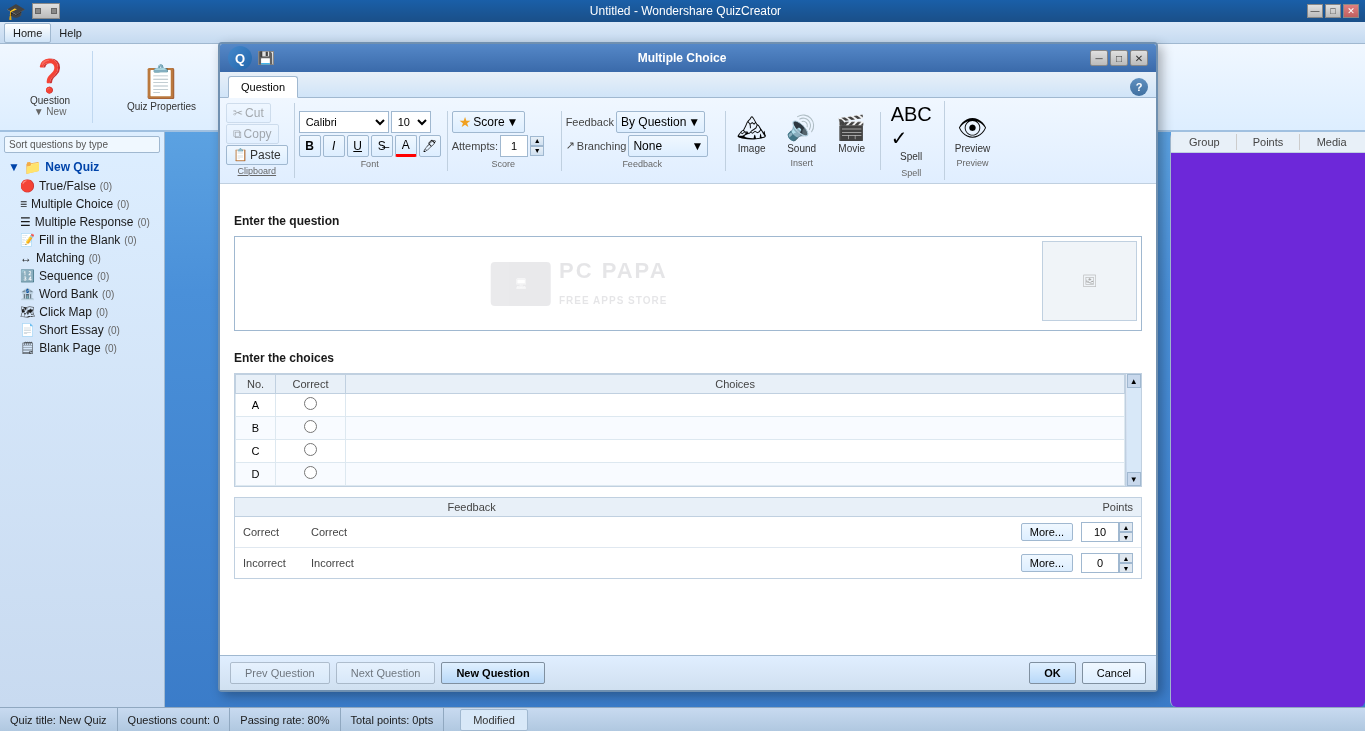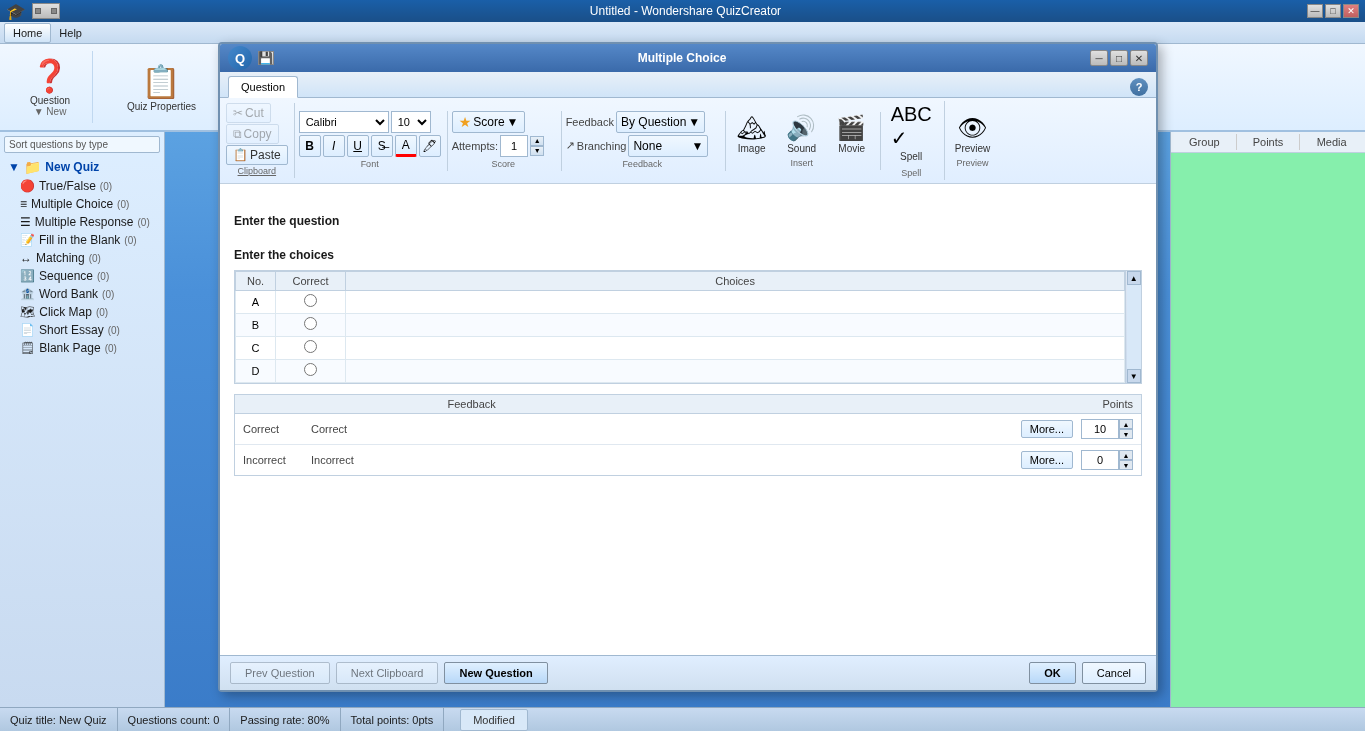--- a/index.html
+++ b/index.html
@@ -181,21 +181,21 @@
       <span style="color:#666;font-size:10px;">(0)</span>
     </div>
     <div class="tree-item">
       <span style="font-size:12px;">🗒</span>
       <span>Blank Page</span>
       <span style="color:#666;font-size:10px;">(0)</span>
     </div>
   </div>
 </div>
 
-<div style="position:absolute;top:132px;right:0;width:195px;bottom:24px;background:#86efac;border-left:1px solid #a0b8d0;">
+<div style="position:absolute;top:132px;right:0;width:195px;bottom:24px;background:#6d28d9;border-left:1px solid #a0b8d0;border-radius:6px;">
   <div style="display:flex;background:#e8f0f8;padding:2px;border-bottom:1px solid #c0d0e0;">
     <div style="flex:1;text-align:center;font-size:11px;color:#444;padding:2px;border-right:1px solid #ccc;">Group</div>
     <div style="flex:1;text-align:center;font-size:11px;color:#444;padding:2px;border-right:1px solid #ccc;">Points</div>
     <div style="flex:1;text-align:center;font-size:11px;color:#444;padding:2px;">Media</div>
   </div>
 </div>
 
 <div class="dialog-overlay">
   <div class="dialog">
 
@@ -330,20 +330,34 @@
           <div class="icon-img">👁</div>
           <div class="icon-label">Preview</div>
         </div>
         <div style="font-size:9px;color:#666;text-align:center;">Preview</div>
       </div>
     </div>
 
     <div class="dialog-content">
 
       <div class="section-title">Enter the question</div>
+      <div style="border:1px solid #a0b8d0;min-height:95px;background:white;margin-bottom:10px;position:relative;display:flex;">
+
+        <div style="position:absolute;top:50%;left:38%;transform:translate(-50%,-50%);opacity:0.12;pointer-events:none;">
+          <div style="display:flex;align-items:center;gap:8px;">
+            <div style="width:60px;height:44px;background:#556;border-radius:4px;display:flex;align-items:center;justify-content:center;color:white;font-size:10px;">🖥</div>
+            <div style="font-size:22px;font-weight:bold;color:#334;letter-spacing:2px;">PC PAPA<br><span style="font-size:10px;letter-spacing:1px;">FREE APPS STORE</span></div>
+          </div>
+        </div>
+        <div style="flex:1;padding:4px;"></div>
+
+        <div style="width:95px;height:80px;border:1px solid #c0d0e0;background:#f0f4f8;margin:4px;display:flex;flex-direction:column;align-items:center;justify-content:center;color:#aaa;font-size:24px;flex-shrink:0;">
+          <span>🖼</span>
+        </div>
+      </div>
 
       <div class="section-title">Enter the choices</div>
       <div style="display:flex;border:1px solid #c0d0e0;margin-bottom:10px;">
         <table style="width:100%;border-collapse:collapse;">
           <thead>
             <tr style="background:#e8f0f8;">
               <th style="border:1px solid #c0d0e0;padding:3px 6px;font-size:11px;font-weight:normal;color:#444;width:40px;">No.</th>
               <th style="border:1px solid #c0d0e0;padding:3px 6px;font-size:11px;font-weight:normal;color:#444;width:70px;">Correct</th>
               <th style="border:1px solid #c0d0e0;padding:3px 6px;font-size:11px;font-weight:normal;color:#444;">Choices</th>
             </tr>
@@ -409,21 +423,21 @@
               <div style="width:14px;height:10px;border:1px solid #a0b8d0;background:#e0e8f0;display:flex;align-items:center;justify-content:center;cursor:pointer;font-size:7px;">▼</div>
             </div>
           </div>
         </div>
       </div>
     </div>
 
     <div class="dialog-footer">
       <div class="footer-left">
         <button class="footer-btn disabled">Prev Question</button>
-        <button class="footer-btn disabled">Next Clipboard</button>
+        <button class="footer-btn disabled">Next Question</button>
         <button class="footer-btn primary">New Question</button>
       </div>
       <div class="footer-right">
         <button class="footer-btn primary">OK</button>
         <button class="footer-btn">Cancel</button>
       </div>
     </div>
   </div>
 </div>
 

